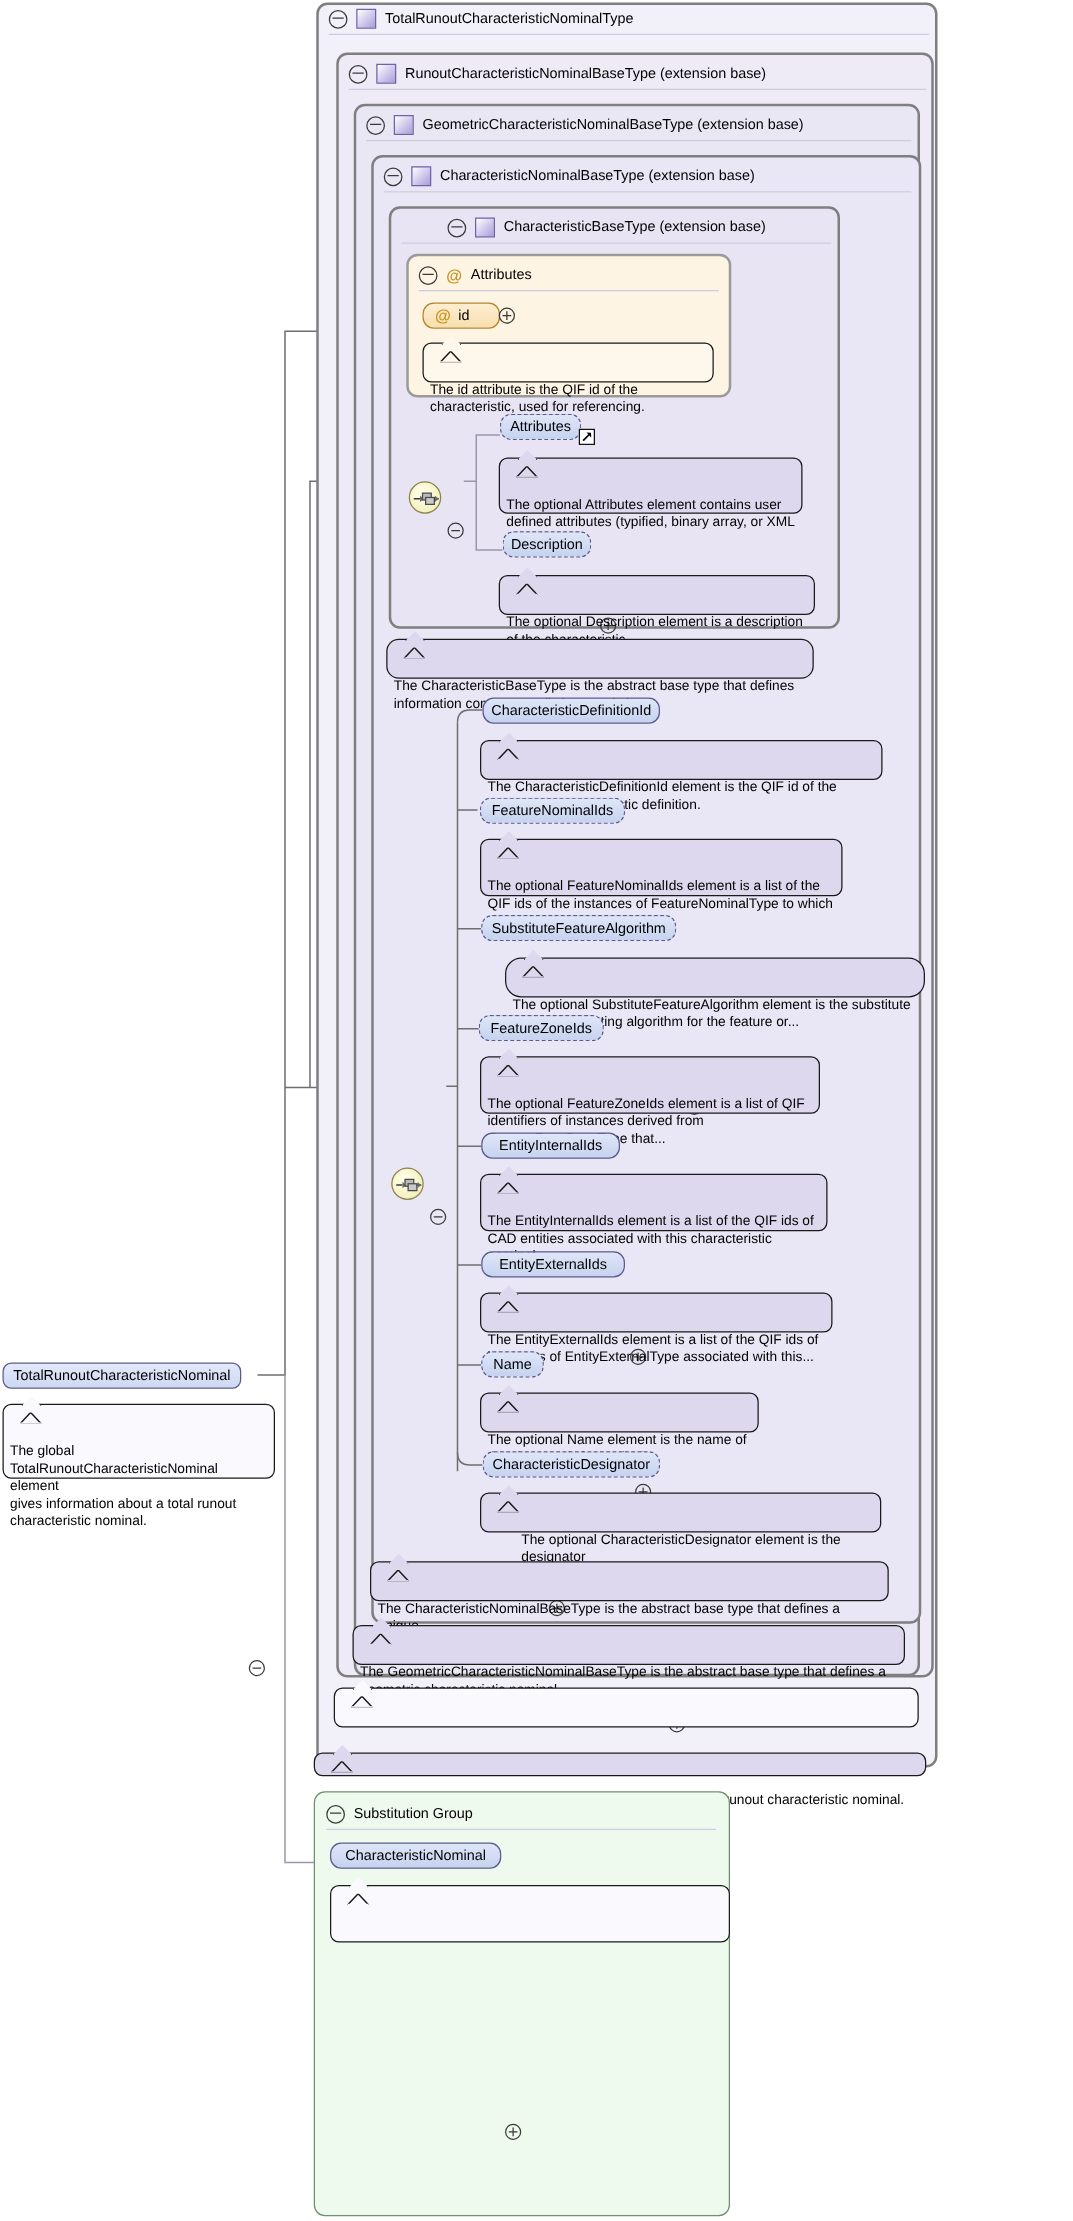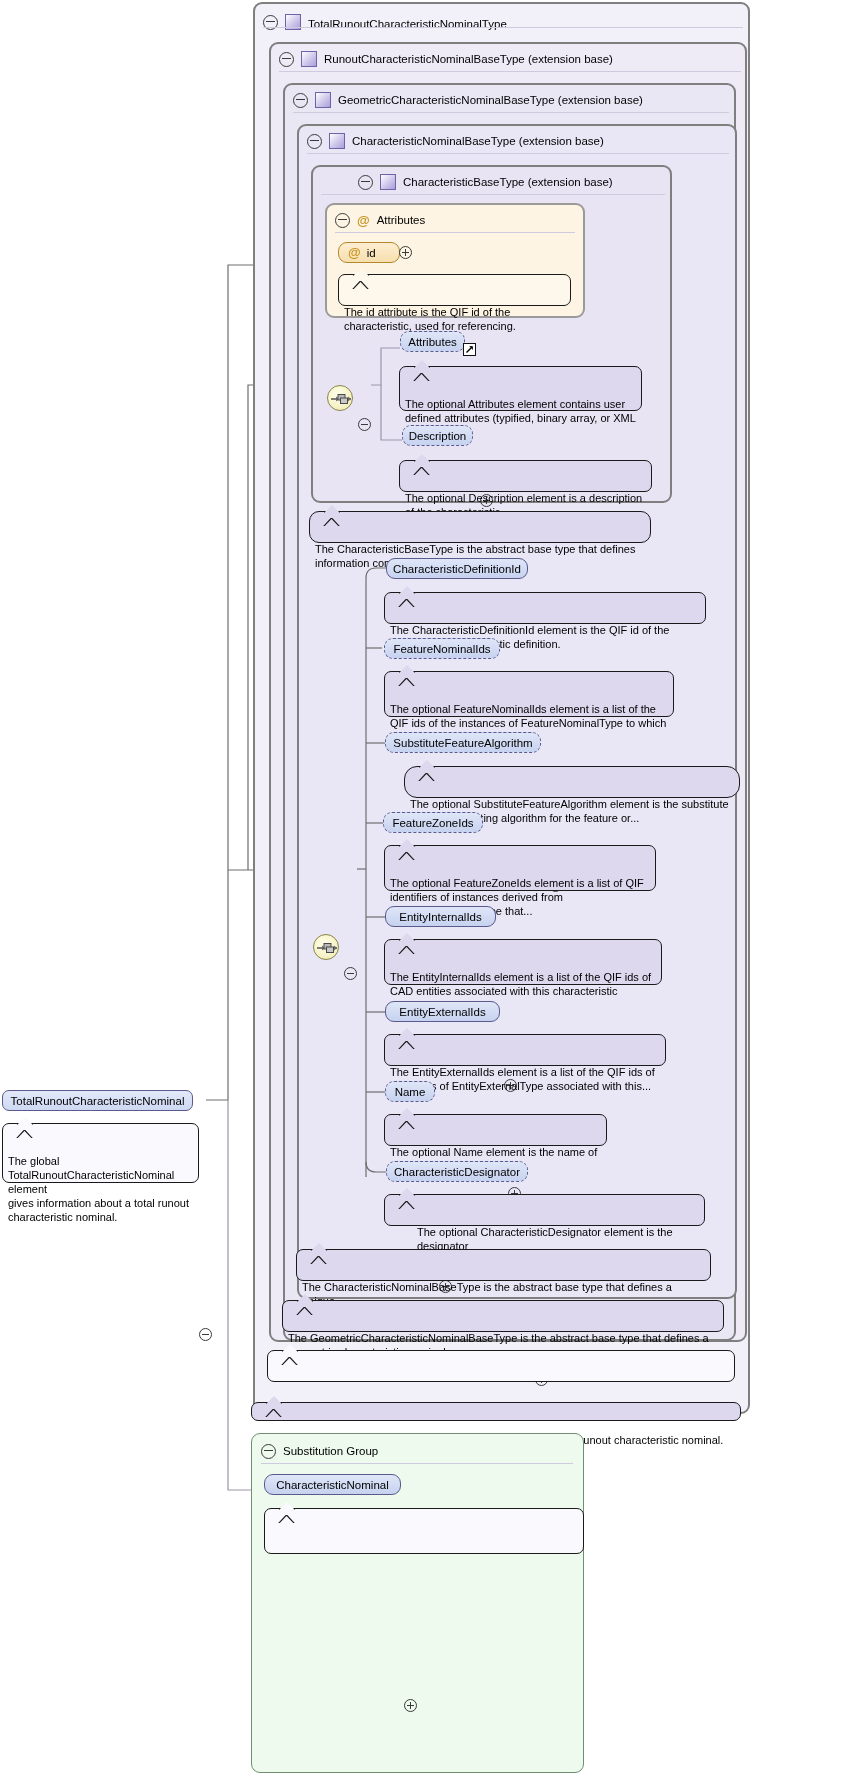--- a/index.html
+++ b/index.html
@@ -196,21 +196,21 @@
 <svg class="conn" style="left:0;top:0;width:858px;height:1777px;">
 
   <path d="M 206 1100 L 228 1100 L 228 265 L 262 265" fill="none" stroke="#6e6e6e" stroke-width="1.2"></path>
   <path d="M 248 870 L 248 385 L 288 385" fill="none" stroke="#6e6e6e" stroke-width="1.2"></path>
   <path d="M 228 1100 L 228 1490 L 262 1490" fill="none" stroke="#9b96ab" stroke-width="1.2"></path>
   <path d="M 228 870 L 300 870" fill="none" stroke="#6e6e6e" stroke-width="1.2"></path>
 </svg>
 
 <div class="abs typebox lvl1" style="left:253px; top:2px; width:497px; height:1412px;">
 </div>
-<div class="abs typehdr" style="left:255px; top:0; width:569px;align-items:flex-end;">
+<div class="abs typehdr" style="left:255px; top:0; width:569px;">
   <span class="toggle"></span>
   <span class="typeicon"></span>
   <span>TotalRunoutCharacteristicNominalType</span>
   <span class="rule" style="width:480px;"></span>
 </div>
 
 <div class="abs typebox lvl2" style="left:269px; top:42px; width:478px; height:1300px;">
 </div>
 <div class="abs typehdr" style="left:271px; top:44px; width:474px;">
   <span class="toggle"></span>
@@ -548,21 +548,21 @@
         <line x1="0" y1="9" x2="17" y2="9" stroke="#faf9fd" stroke-width="2"></line>
       </svg>
   </span>
 </div>
 
 <div class="abs globalnode" style="left:2px; top:1090px; width:191px; height:21px;">
   <span>TotalRunoutCharacteristicNominal</span>
 </div>
 <div class="abs toggle" style="left:199px; top:1094px;"></div>
 
-<div class="abs doc white" style="left:2px; top:1123px; width:197px; height:60px;">
+<div class="abs doc white" style="left:2px; top:1123px; width:218px; height:60px;">
   <span class="notch">
     <svg width="17" height="9">
         <polygon points="0,9 8.5,0 17,9" fill="#faf9fd" stroke="#1a1a1a" stroke-width="1.2"></polygon>
         <line x1="0" y1="9" x2="17" y2="9" stroke="#faf9fd" stroke-width="2"></line>
       </svg>
   </span>
   <span>The global
 TotalRunoutCharacteristicNominal element
 gives information about a total runout
 characteristic nominal.</span>

